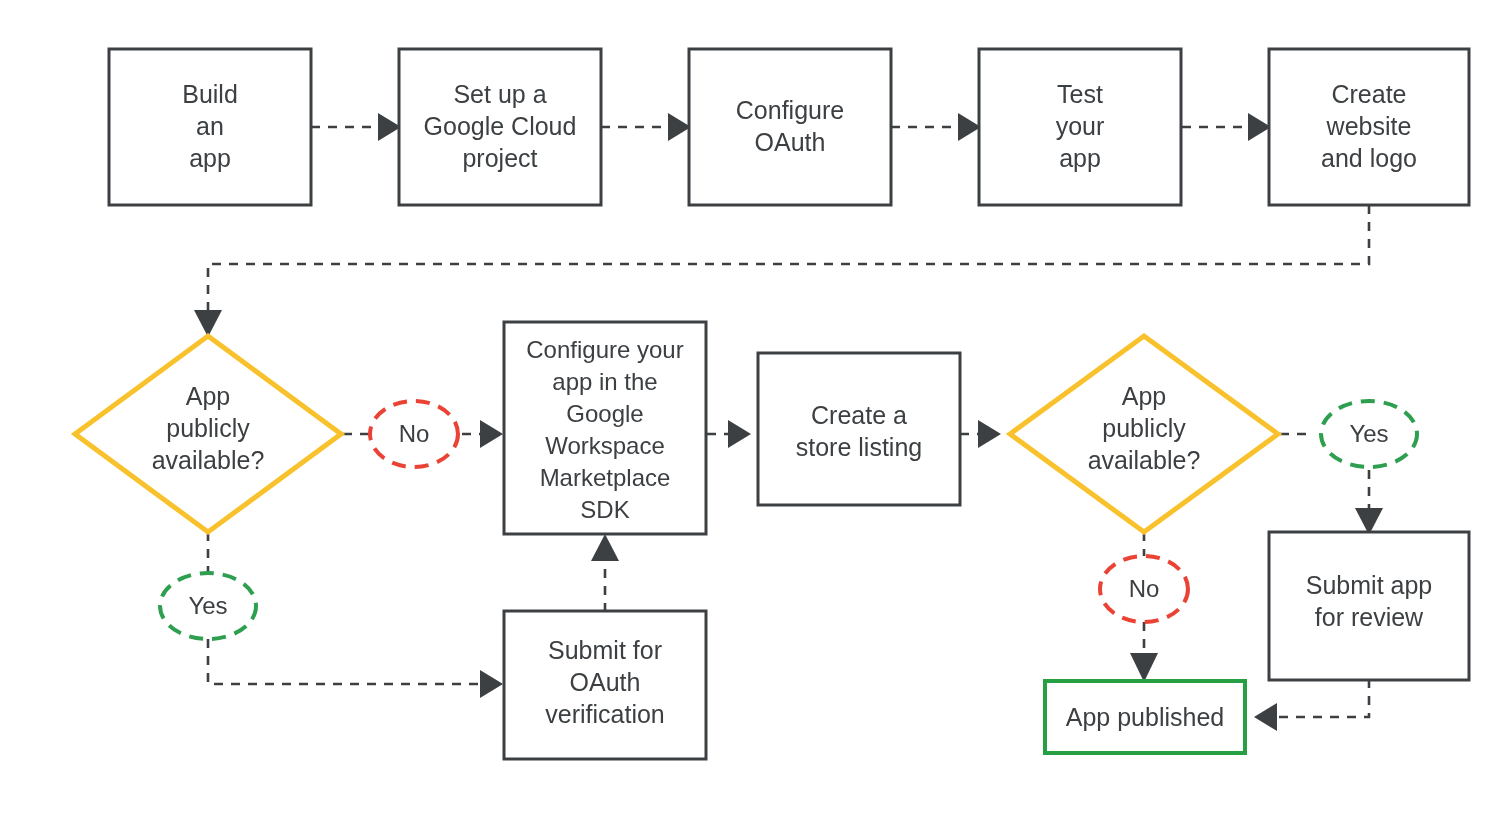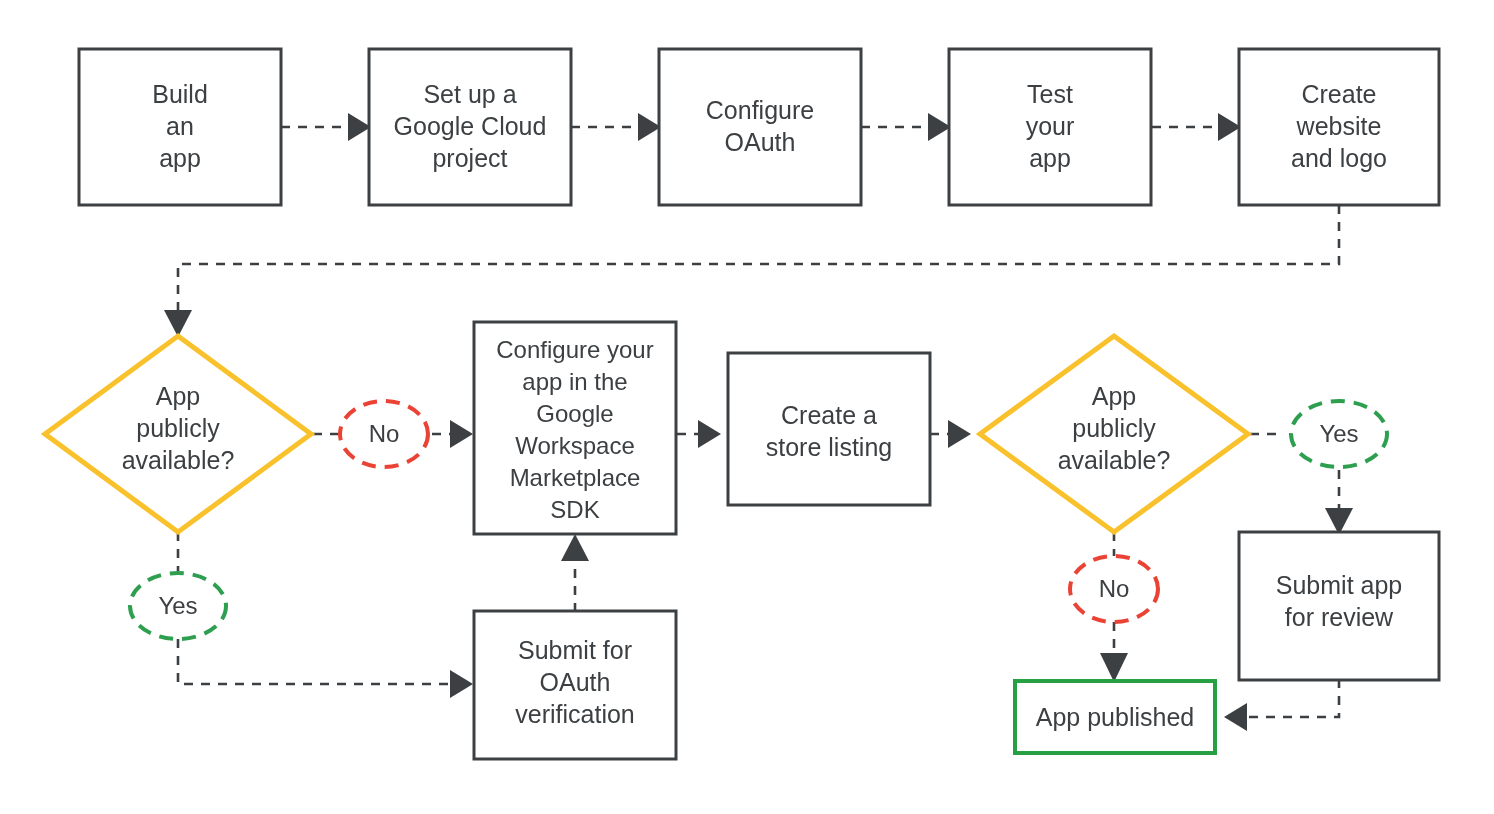--- a/index.html
+++ b/index.html
@@ -10,20 +10,21 @@
   body {
     width: 1494px;
     height: 814px;
     font-family: "Liberation Sans", sans-serif;
     overflow: hidden;
   }
   #flow-root {
     position: relative;
     width: 1272px;
     height: 814px;
+    margin-left: 30px;
   }
   svg#flowchart {
     display: block;
     width: 1494px;
     height: 814px;
   }
   .node-box {
     fill: #ffffff;
     stroke: #3C4043;
     stroke-width: 3;

